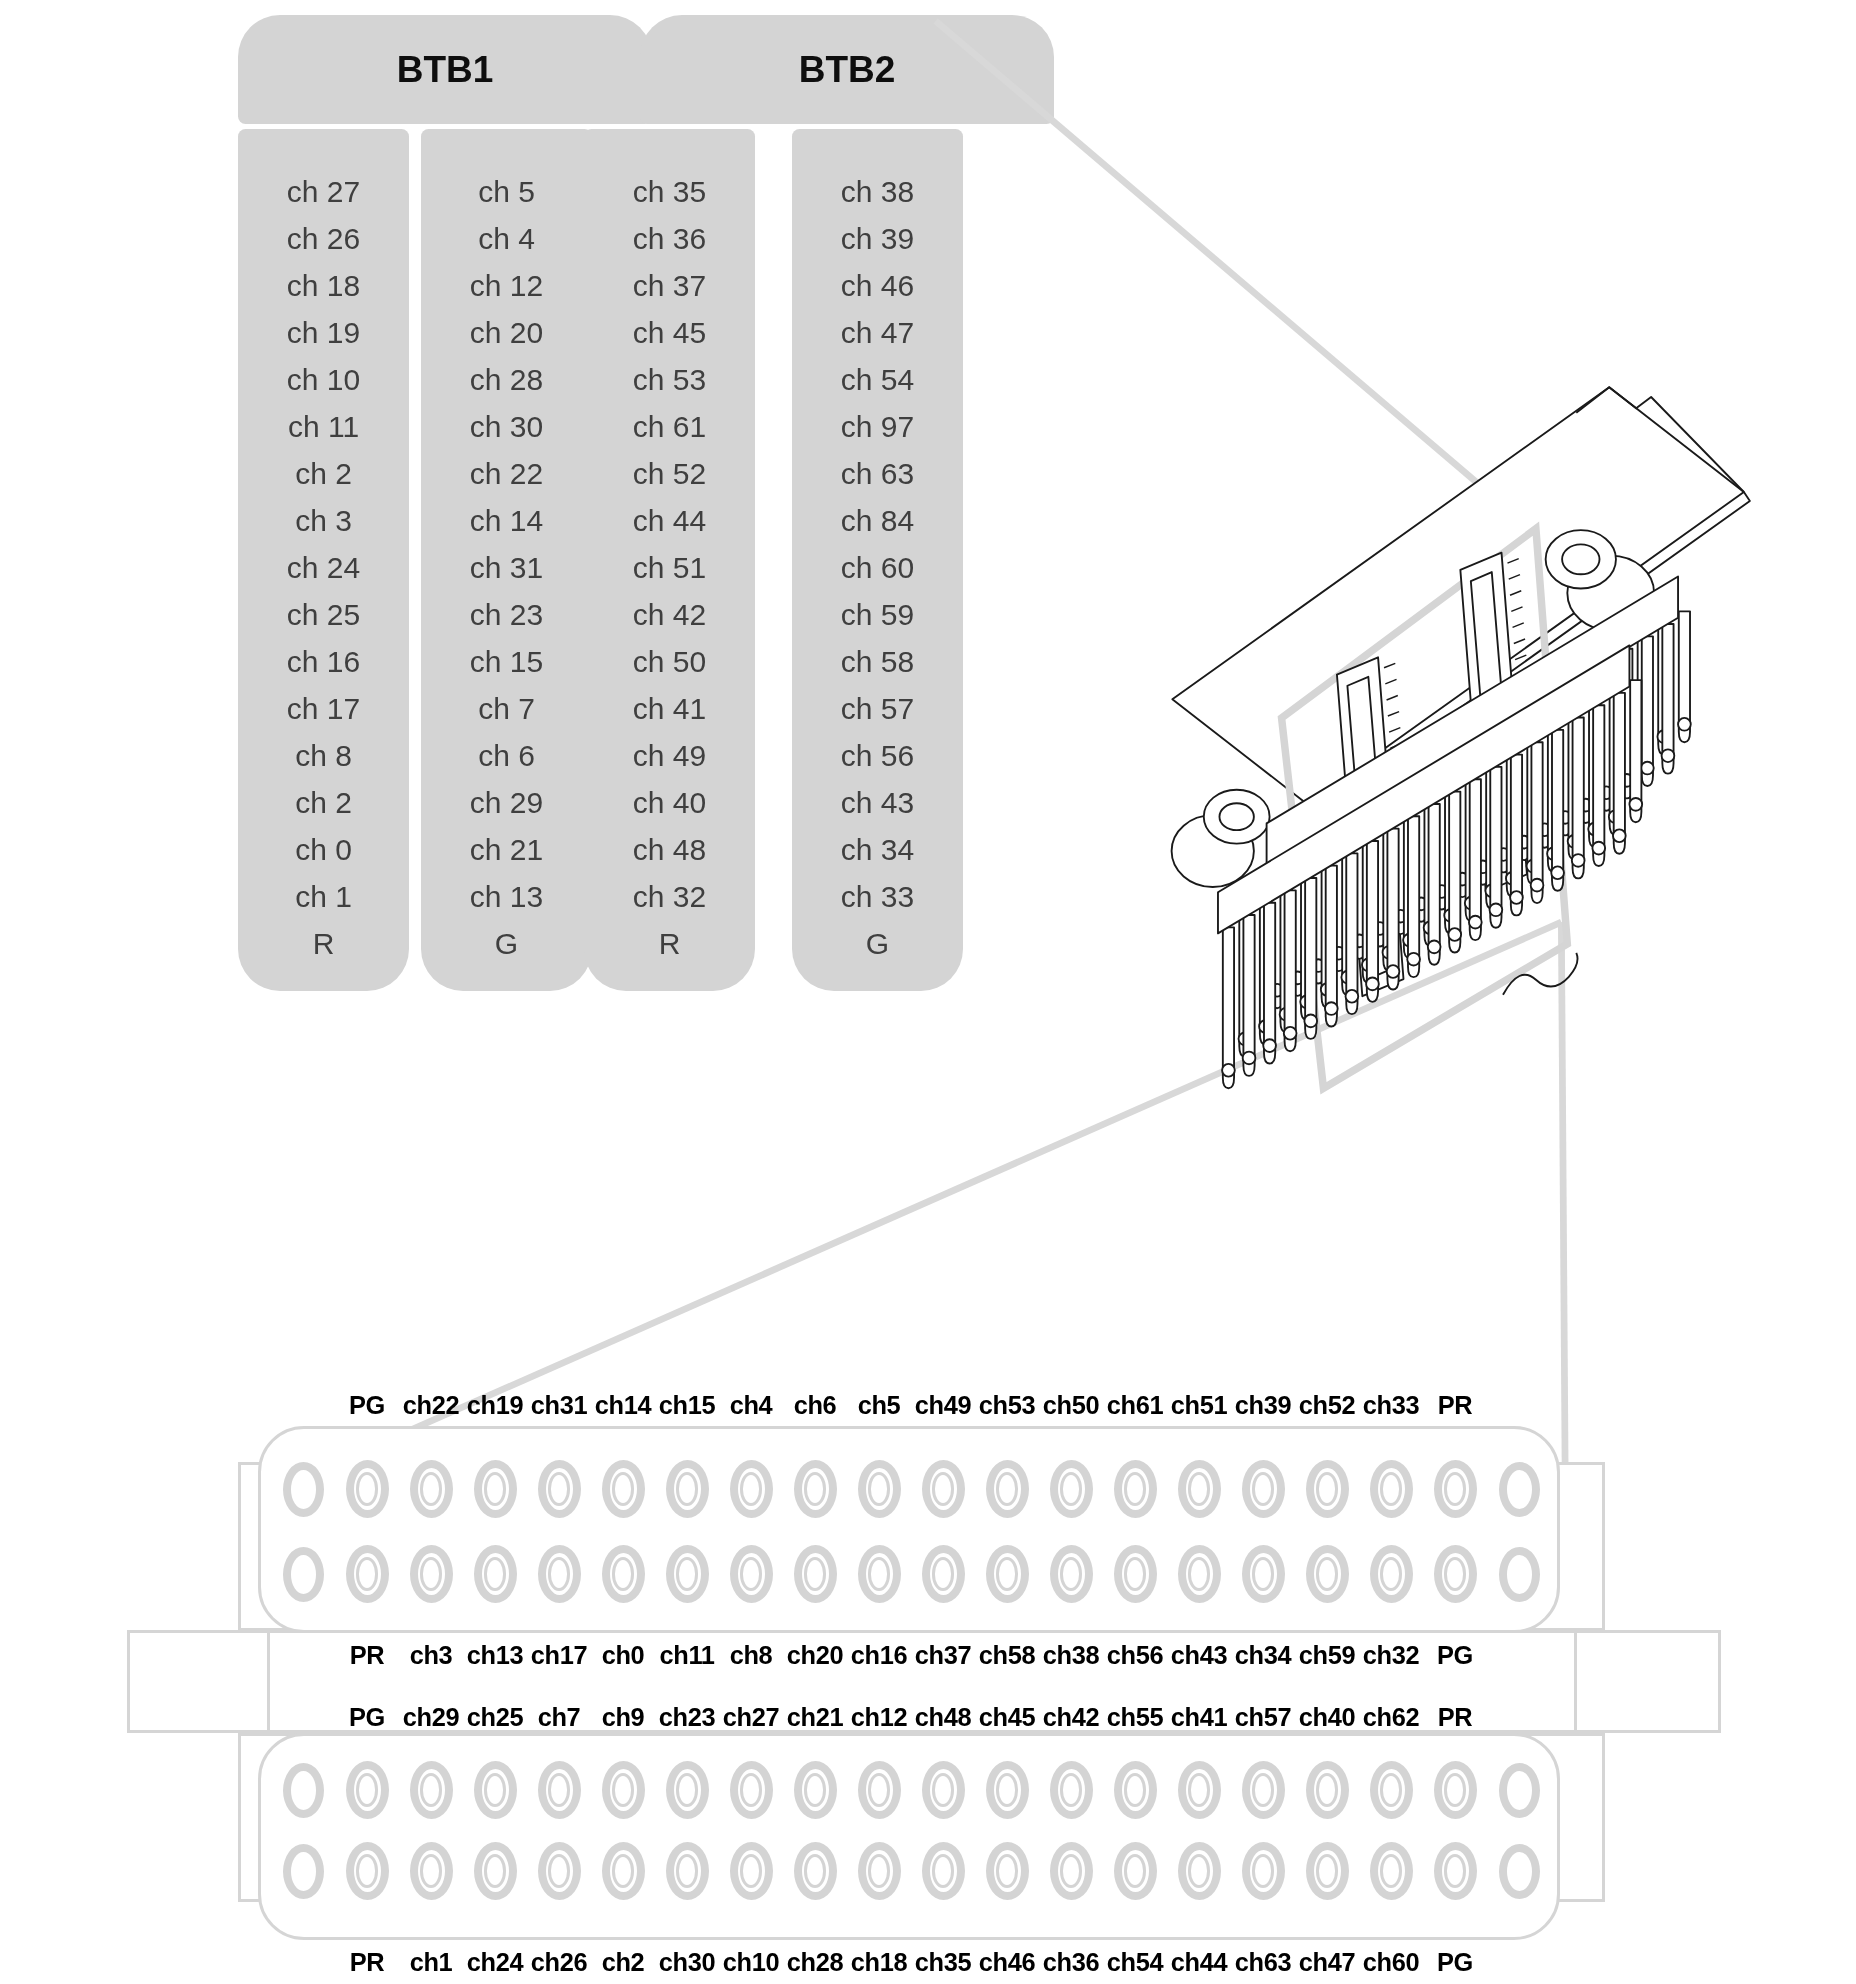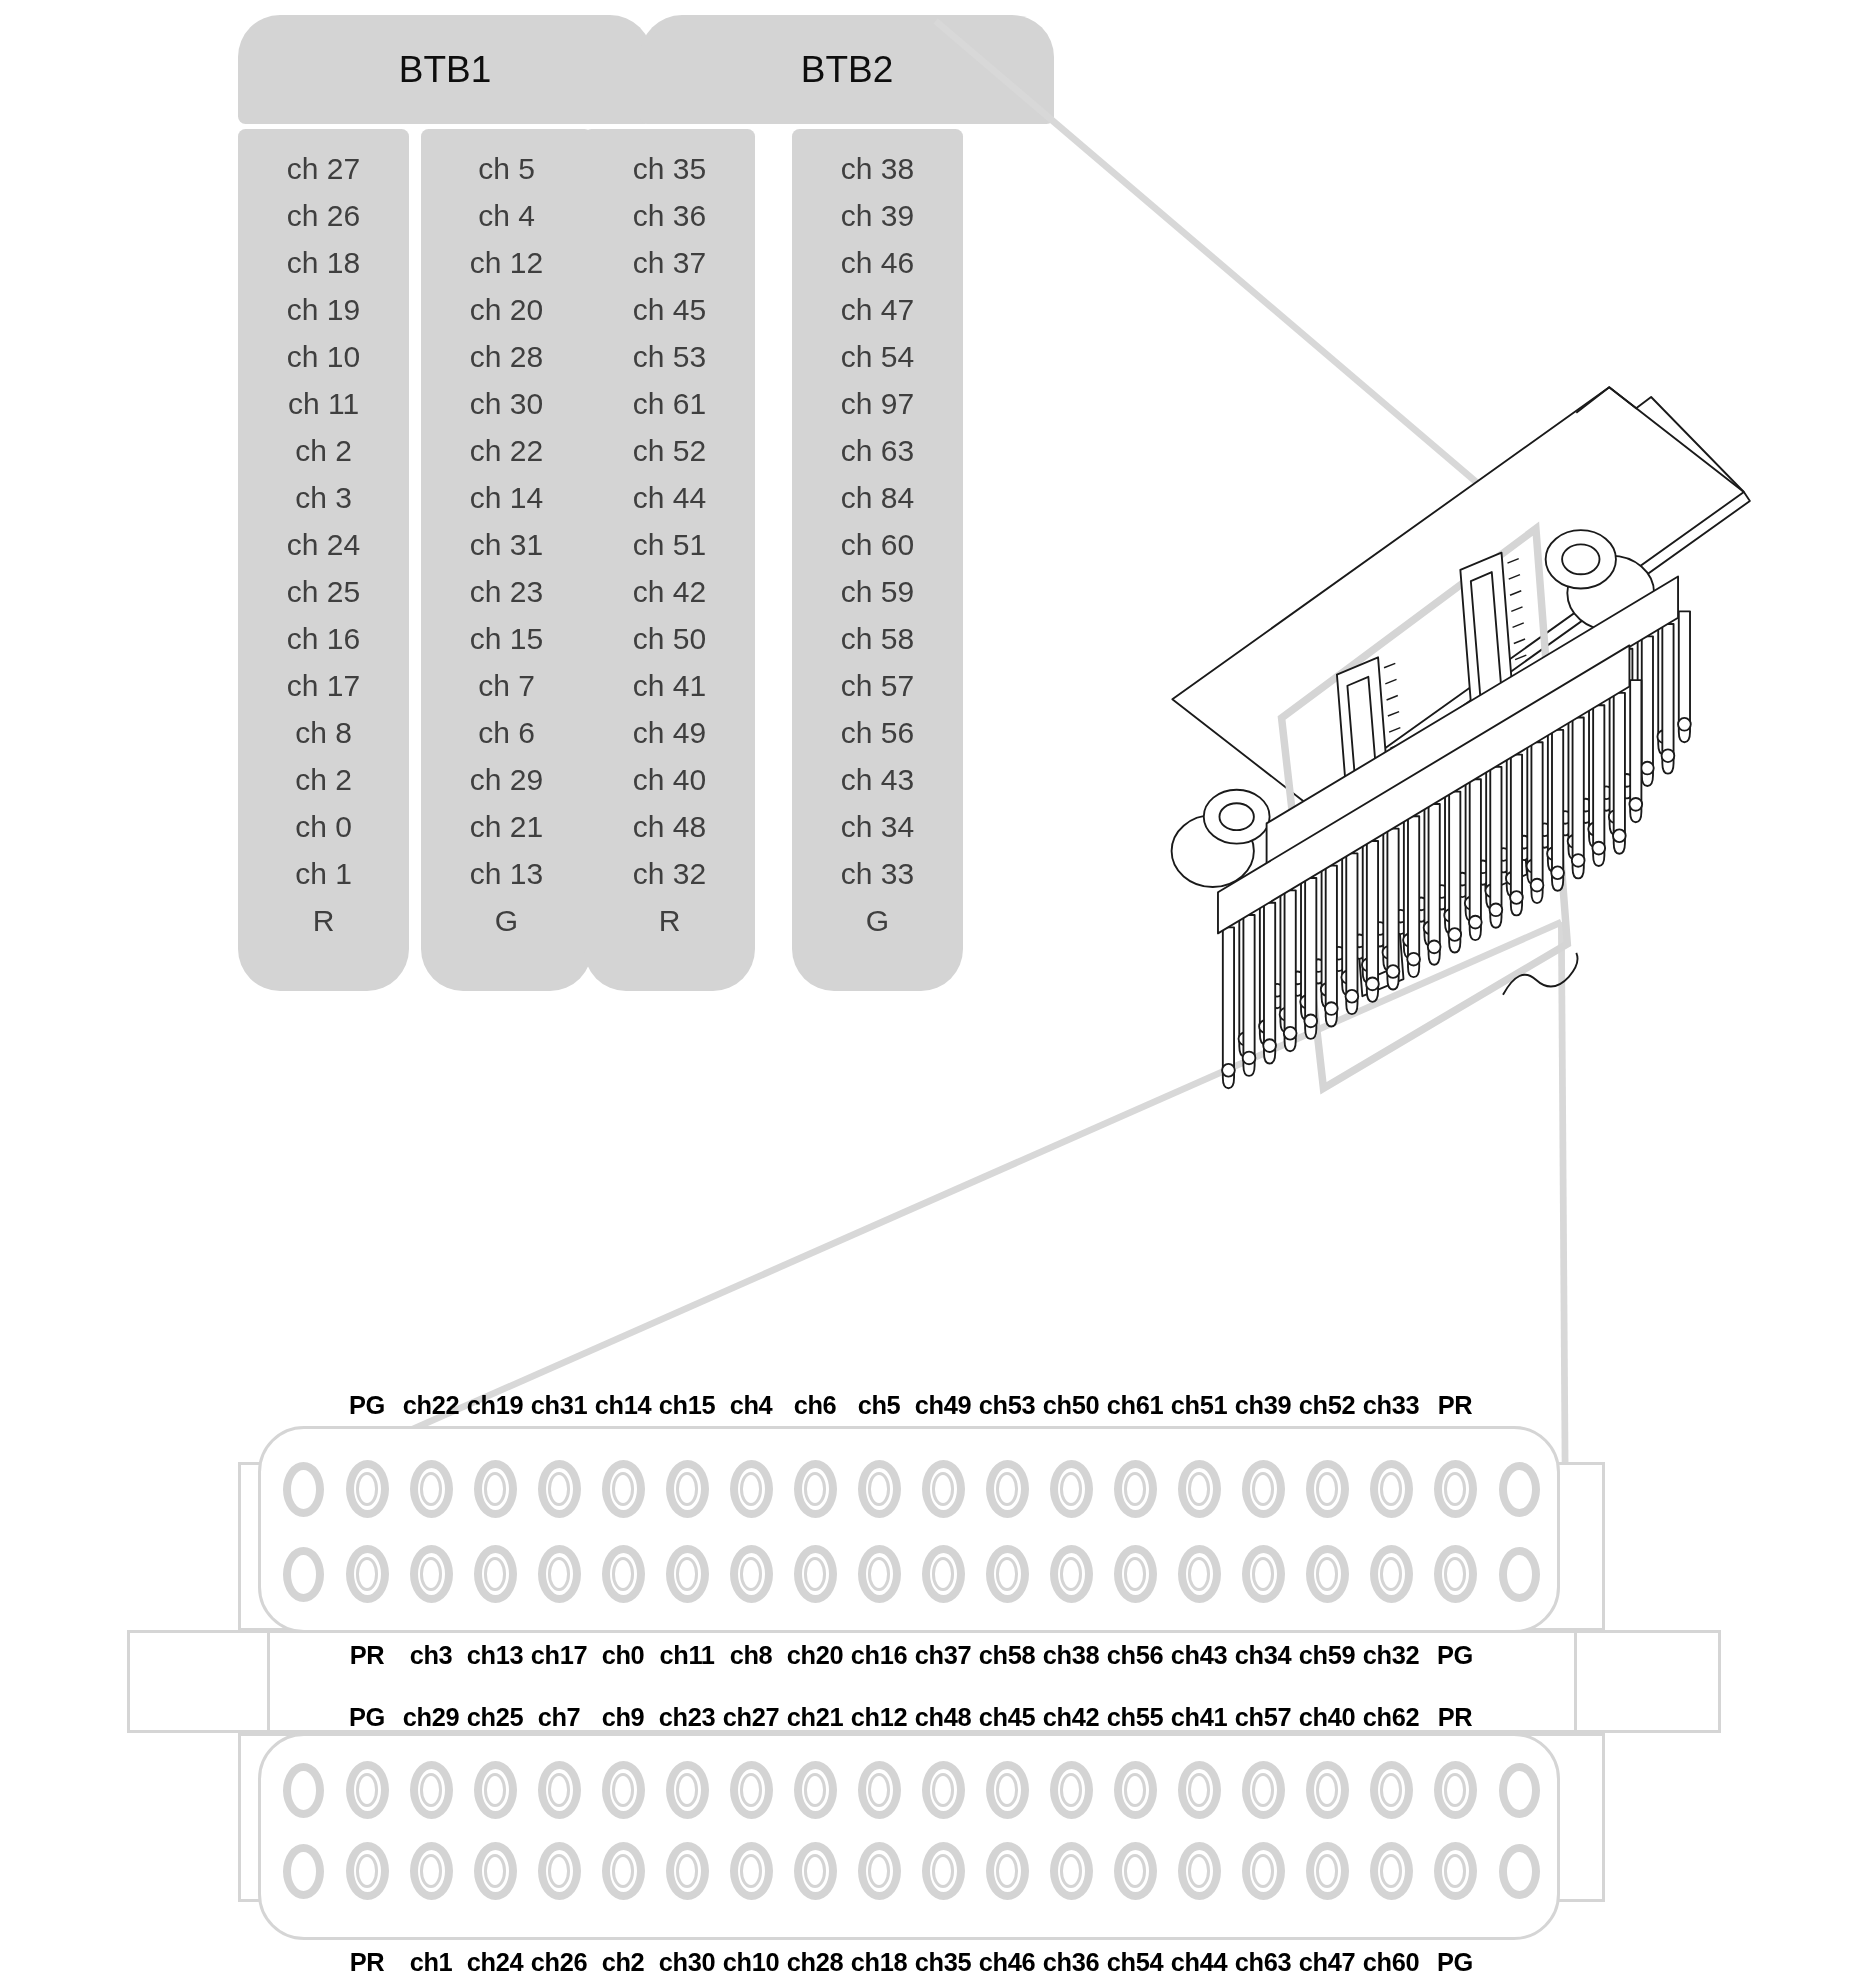--- a/index.html
+++ b/index.html
@@ -13,26 +13,26 @@
   html,body{margin:0;padding:0;background:#ffffff;}
   .page{
     position:relative;width:1857px;height:1985px;background:#fff;overflow:hidden;
     font-family:"Liberation Sans", sans-serif;
   }
   svg{position:absolute;left:0;top:0;overflow:visible;}
   
   .btb-header{
     position:absolute;top:15px;height:109px;width:414px;background:var(--table-bg);
     border-radius:42px 42px 7.5px 7.5px;display:flex;align-items:center;justify-content:center;
-    font-size:37px;font-weight:normal;color:#0e0e0e;letter-spacing:0px;
+    font-size:37px;font-weight:bold;color:#0e0e0e;letter-spacing:0px;
   }
   .btb-col{
     position:absolute;top:129px;height:862px;width:171px;background:var(--table-bg);
     border-radius:7.5px 7.5px 42px 42px;display:flex;flex-direction:column;align-items:center;
-    padding-top:16px;
+    padding-top:39px;
   }
   .btb-cell{
     height:47px;display:flex;align-items:center;justify-content:center;
     font-size:30px;color:var(--table-text);white-space:nowrap;
   }
   
   .pin-label-row{
     position:absolute;left:335px;width:1153px;display:flex;z-index:6;
   }
   .pin-label{

